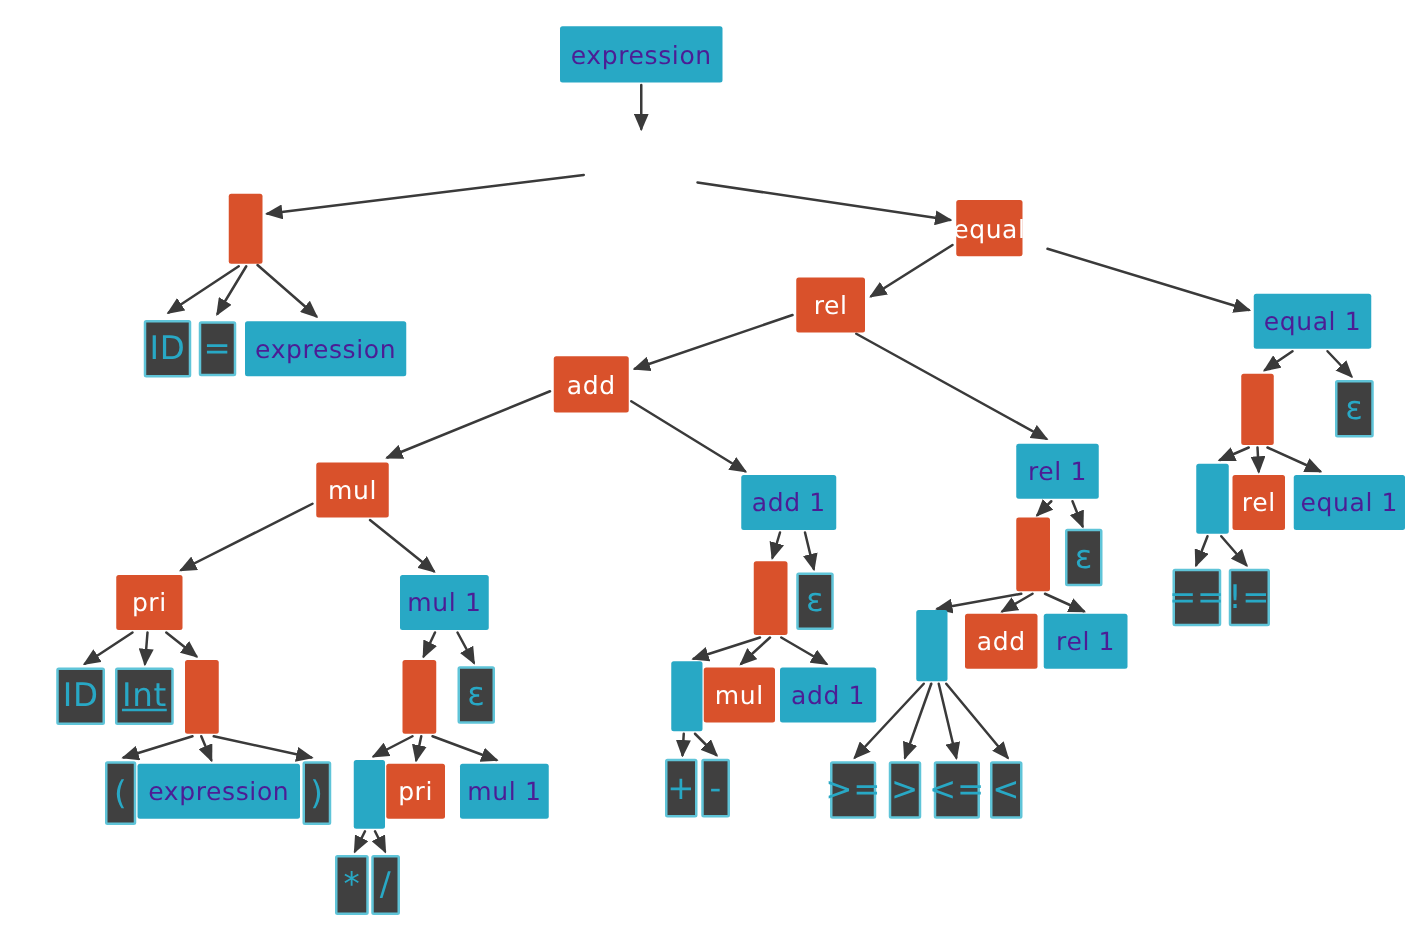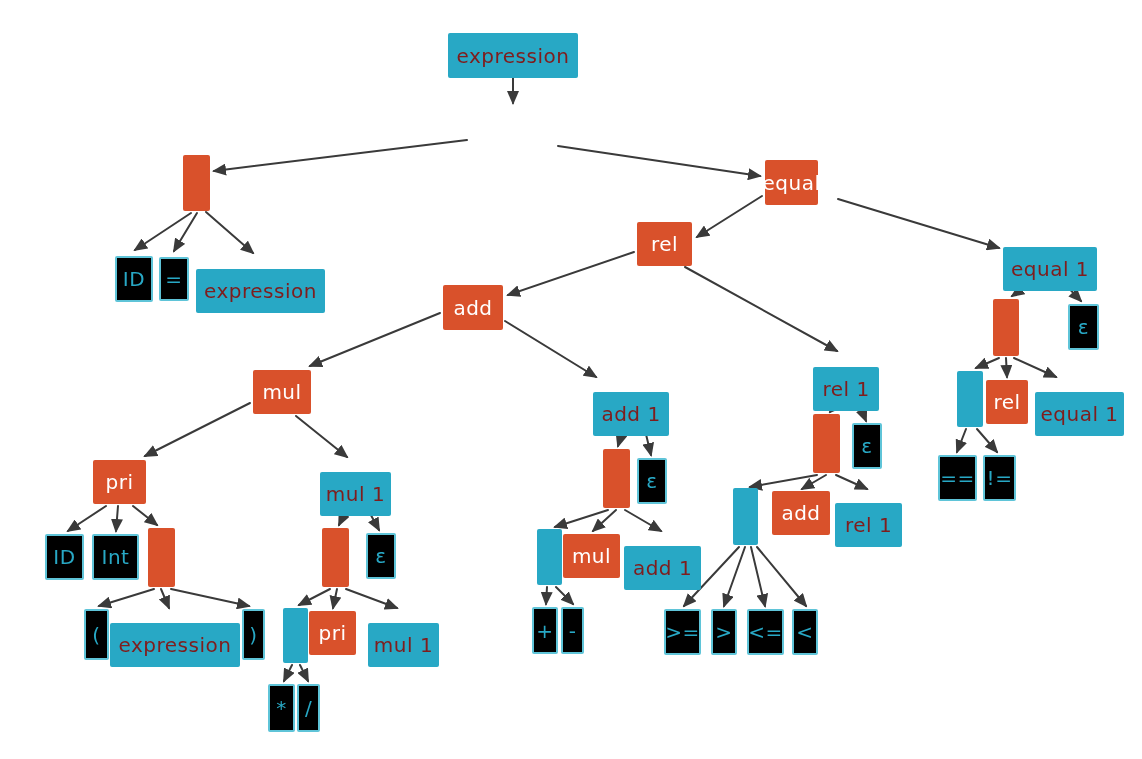--- a/index.html
+++ b/index.html
@@ -34,34 +34,33 @@
     display: flex;
     align-items: center;
     justify-content: center;
     z-index: 1;
     letter-spacing: 0.5px;
     border-radius: 2px;
     white-space: nowrap;
   }
   .node.teal {
     background: var(--teal, #28a8c5);
-    color: #7f1d1d;
+    color: #4c1d95;
     font-size: 20px;
-    margin-top: 12px;
   }
   .node.orange {
     background: var(--orange, #d9512b);
     color: #ffffff;
     font-size: 20px;
   }
   .node.leaf {
-    background: #000000;
+    background: #404040;
     border: 2px solid var(--leaf-border, #5fc4d8);
     color: var(--teal, #28a8c5);
-    font-size: 20px;
+    font-size: 26px;
   }
   .node.bar-orange {
     background: var(--orange, #d9512b);
   }
   .node.bar-teal {
     background: var(--teal, #28a8c5);
   }
 </style>
 </head>
 <body>
@@ -178,21 +177,21 @@
     </div>
     <div class="node orange" style="left: 93px; top: 460px; width: 53px; height: 44px;">
       <span>pri</span>
     </div>
     <div class="node teal" style="left: 320px; top: 460px; width: 71px; height: 44px;">
       <span>mul 1</span>
     </div>
     <div class="node leaf" style="left: 45px; top: 534px; width: 39px; height: 46px;">
       <span>ID</span>
     </div>
-    <div class="node leaf" style="left: 92px; top: 534px; width: 47px; height: 46px;">
+    <div class="node leaf" style="left: 92px; top: 534px; width: 47px; height: 46px; text-decoration: underline;">
       <span>Int</span>
     </div>
     <div class="node bar-orange" style="left: 148px; top: 528px; width: 27px; height: 59px;"></div>
     <div class="node leaf" style="left: 84px; top: 609px; width: 25px; height: 51px;">
       <span>(</span>
     </div>
     <div class="node teal" style="left: 110px; top: 611px; width: 130px; height: 44px;">
       <span>expression</span>
     </div>
     <div class="node leaf" style="left: 242px; top: 609px; width: 23px; height: 51px;">

